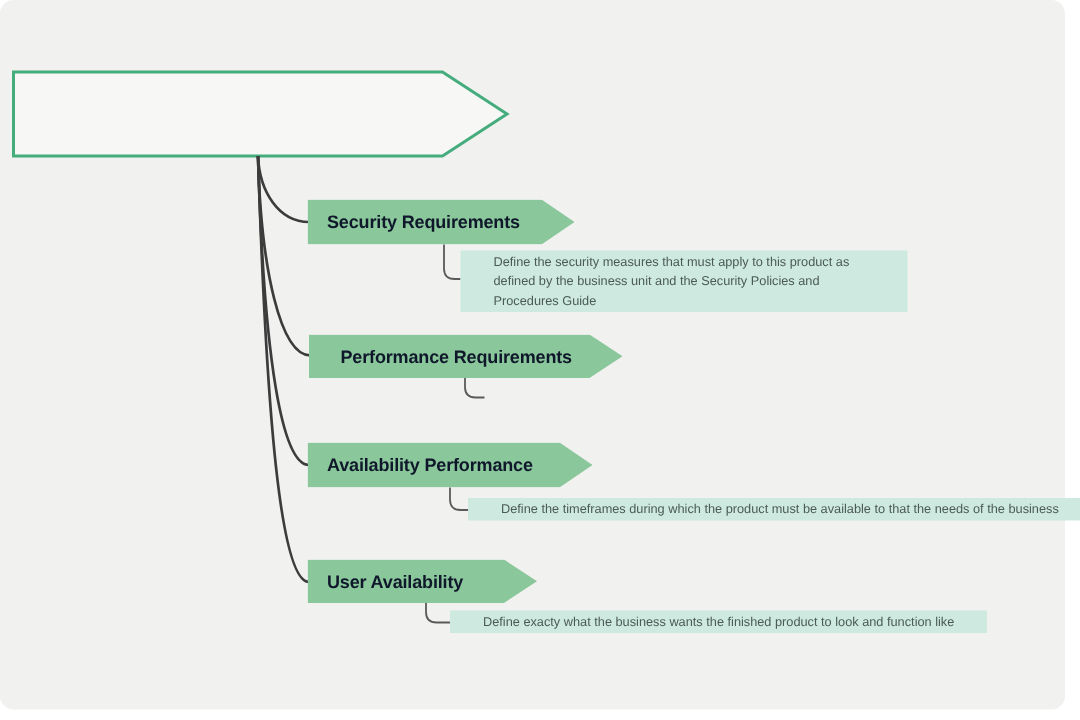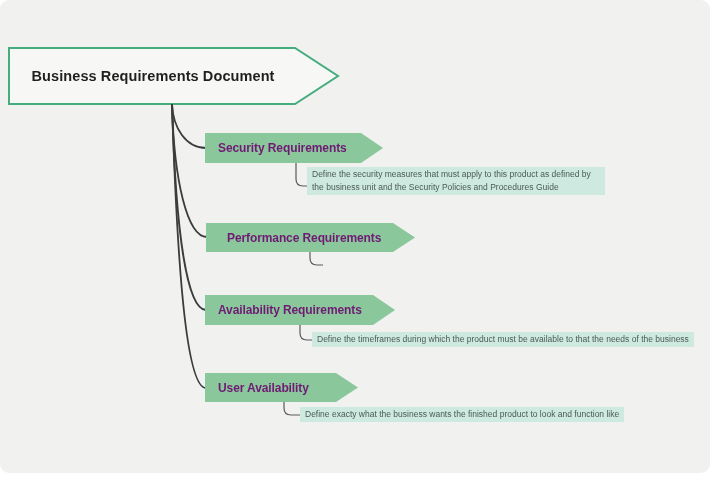--- a/index.html
+++ b/index.html
@@ -46,36 +46,36 @@
     letter-spacing: 0.1px;
   }
   .topic-node {
     position: absolute;
     background: #8ac79b;
     clip-path: polygon(0 0, calc(100% - 22px) 0, 100% 50%, calc(100% - 22px) 100%, 0 100%);
     display: flex;
     align-items: center;
     font-size: 12px;
     font-weight: bold;
-    color: #701a75;
+    color: #0f172a;
     padding-left: 13px;
     box-sizing: border-box;
     letter-spacing: -0.1px;
   }
   .topic-security     { left: 205px; top: 133px; width: 178px; height: 30px; }
   .topic-performance  { left: 206px; top: 223px; width: 209px; height: 29px; padding-left: 21px; }
   .topic-availability { left: 205px; top: 295px; width: 190px; height: 30px; }
   .topic-user         { left: 205px; top: 373px; width: 153px; height: 29px; }
   .desc-box {
     position: absolute;
     background: #cde9e0;
     color: #4b5a54;
     font-size: 8.5px;
     line-height: 13px;
-    padding: 1px 5px;
+    padding: 1px 22px;
     box-sizing: border-box;
   }
   .desc-security     { left: 307px; top: 167px; width: 298px; }
   .desc-performance  { left: 323px; top: 257px; white-space: nowrap; }
   .desc-availability { left: 312px; top: 332px; white-space: nowrap; }
   .desc-user         { left: 300px; top: 407px; white-space: nowrap; }
 </style>
 </head>
 <body>
 
@@ -90,33 +90,32 @@
     <path d="M172,104 C174,180 187,237 207,237" fill="none" stroke="#3c3c3c" stroke-width="1.8"></path>
     <path d="M172,104 C176,240 188,310 206,310" fill="none" stroke="#3c3c3c" stroke-width="1.8"></path>
     <path d="M172,104 C178,290 188,388 206,388" fill="none" stroke="#3c3c3c" stroke-width="1.8"></path>
 
     <path d="M296,163 V179 Q296,186 303,186 H307" fill="none" stroke="#5a5a5a" stroke-width="1.2"></path>
     <path d="M310,252 V258 Q310,265 317,265 H323" fill="none" stroke="#5a5a5a" stroke-width="1.2"></path>
     <path d="M300,325 V333 Q300,340 307,340 H312" fill="none" stroke="#5a5a5a" stroke-width="1.2"></path>
     <path d="M284,402 V408 Q284,415 291,415 H300" fill="none" stroke="#5a5a5a" stroke-width="1.2"></path>
   </svg>
 
-  <div class="root-label">Business Requirements Document</div>
 
   <div class="topic-node topic-security">
     <span>Security Requirements</span>
   </div>
   <div class="desc-box desc-security">Define the security measures that must apply to this product as defined by the business unit and the Security Policies and Procedures Guide</div>
 
   <div class="topic-node topic-performance">
     <span>Performance Requirements</span>
   </div>
 
   <div class="topic-node topic-availability">
-    <span>Availability Requirements</span>
+    <span>Availability Performance</span>
   </div>
   <div class="desc-box desc-availability">Define the timeframes during which the product must be available to that the needs of the business</div>
 
   <div class="topic-node topic-user">
     <span>User Availability</span>
   </div>
   <div class="desc-box desc-user">Define exacty what the business wants the finished product to look and function like</div>
 </div>
 
 </body></html>

